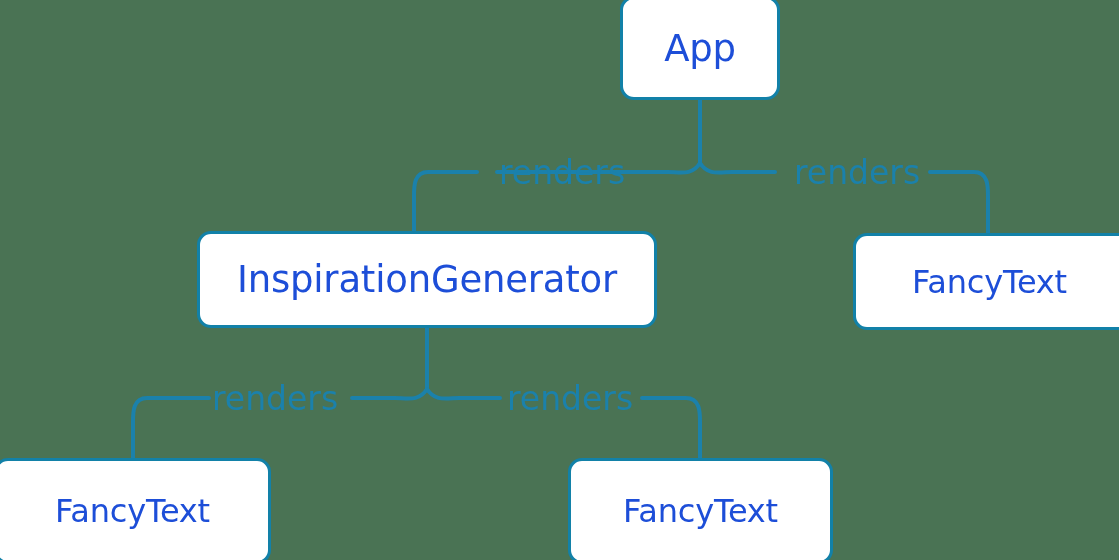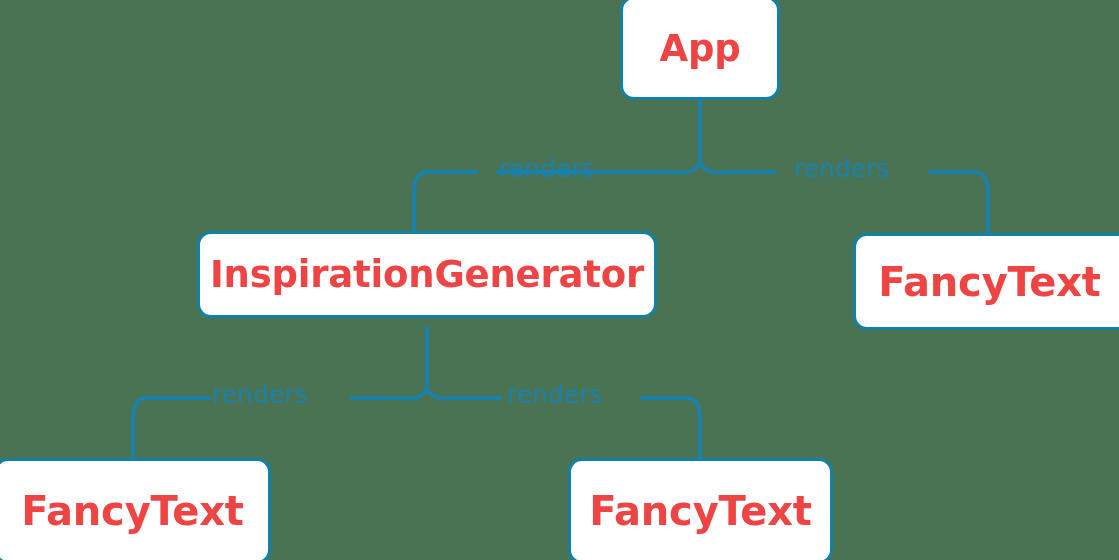--- a/index.html
+++ b/index.html
@@ -31,45 +31,45 @@
     box-sizing: border-box;
     background: #ffffff;
     border: 3px solid #1281a8;
     border-radius: 14px;
     display: flex;
     align-items: center;
     justify-content: center;
     z-index: 2;
   }
   .node-label {
-    color: #ef4444;
+    color: #1d4ed8;
     font-family: "DejaVu Sans", sans-serif;
     font-size: 37px;
-    font-weight: 700;
+    font-weight: 400;
     letter-spacing: -0.2px;
     white-space: nowrap;
     line-height: 1;
   }
   .node-label.small {
-    font-size: 40px;
+    font-size: 32px;
   }
   .edge-label {
     position: absolute;
     color: #1b81ab;
     font-family: "DejaVu Sans", sans-serif;
-    font-size: 25px;
+    font-size: 33px;
     font-weight: 400;
     white-space: nowrap;
     z-index: 3;
     line-height: 1;
   }
 
   
   #node-app            { left: 620px; top: -4px;  width: 160px; height: 104px; }
-  #node-inspiration    { left: 197px; top: 231px; width: 460px; height: 87px; }
+  #node-inspiration    { left: 197px; top: 231px; width: 460px; height: 97px; }
   #node-fancytext-right{ left: 853px; top: 233px; width: 270px; height: 97px; border-right: none;
                          border-top-right-radius: 0; border-bottom-right-radius: 0; }
   #node-fancytext-left { left: -6px;  top: 458px; width: 277px; height: 106px; }
   #node-copyright      { left: 568px; top: 458px; width: 265px; height: 106px; }
 </style>
 </head>
 <body>
 
 <div id="diagram-root">
 

